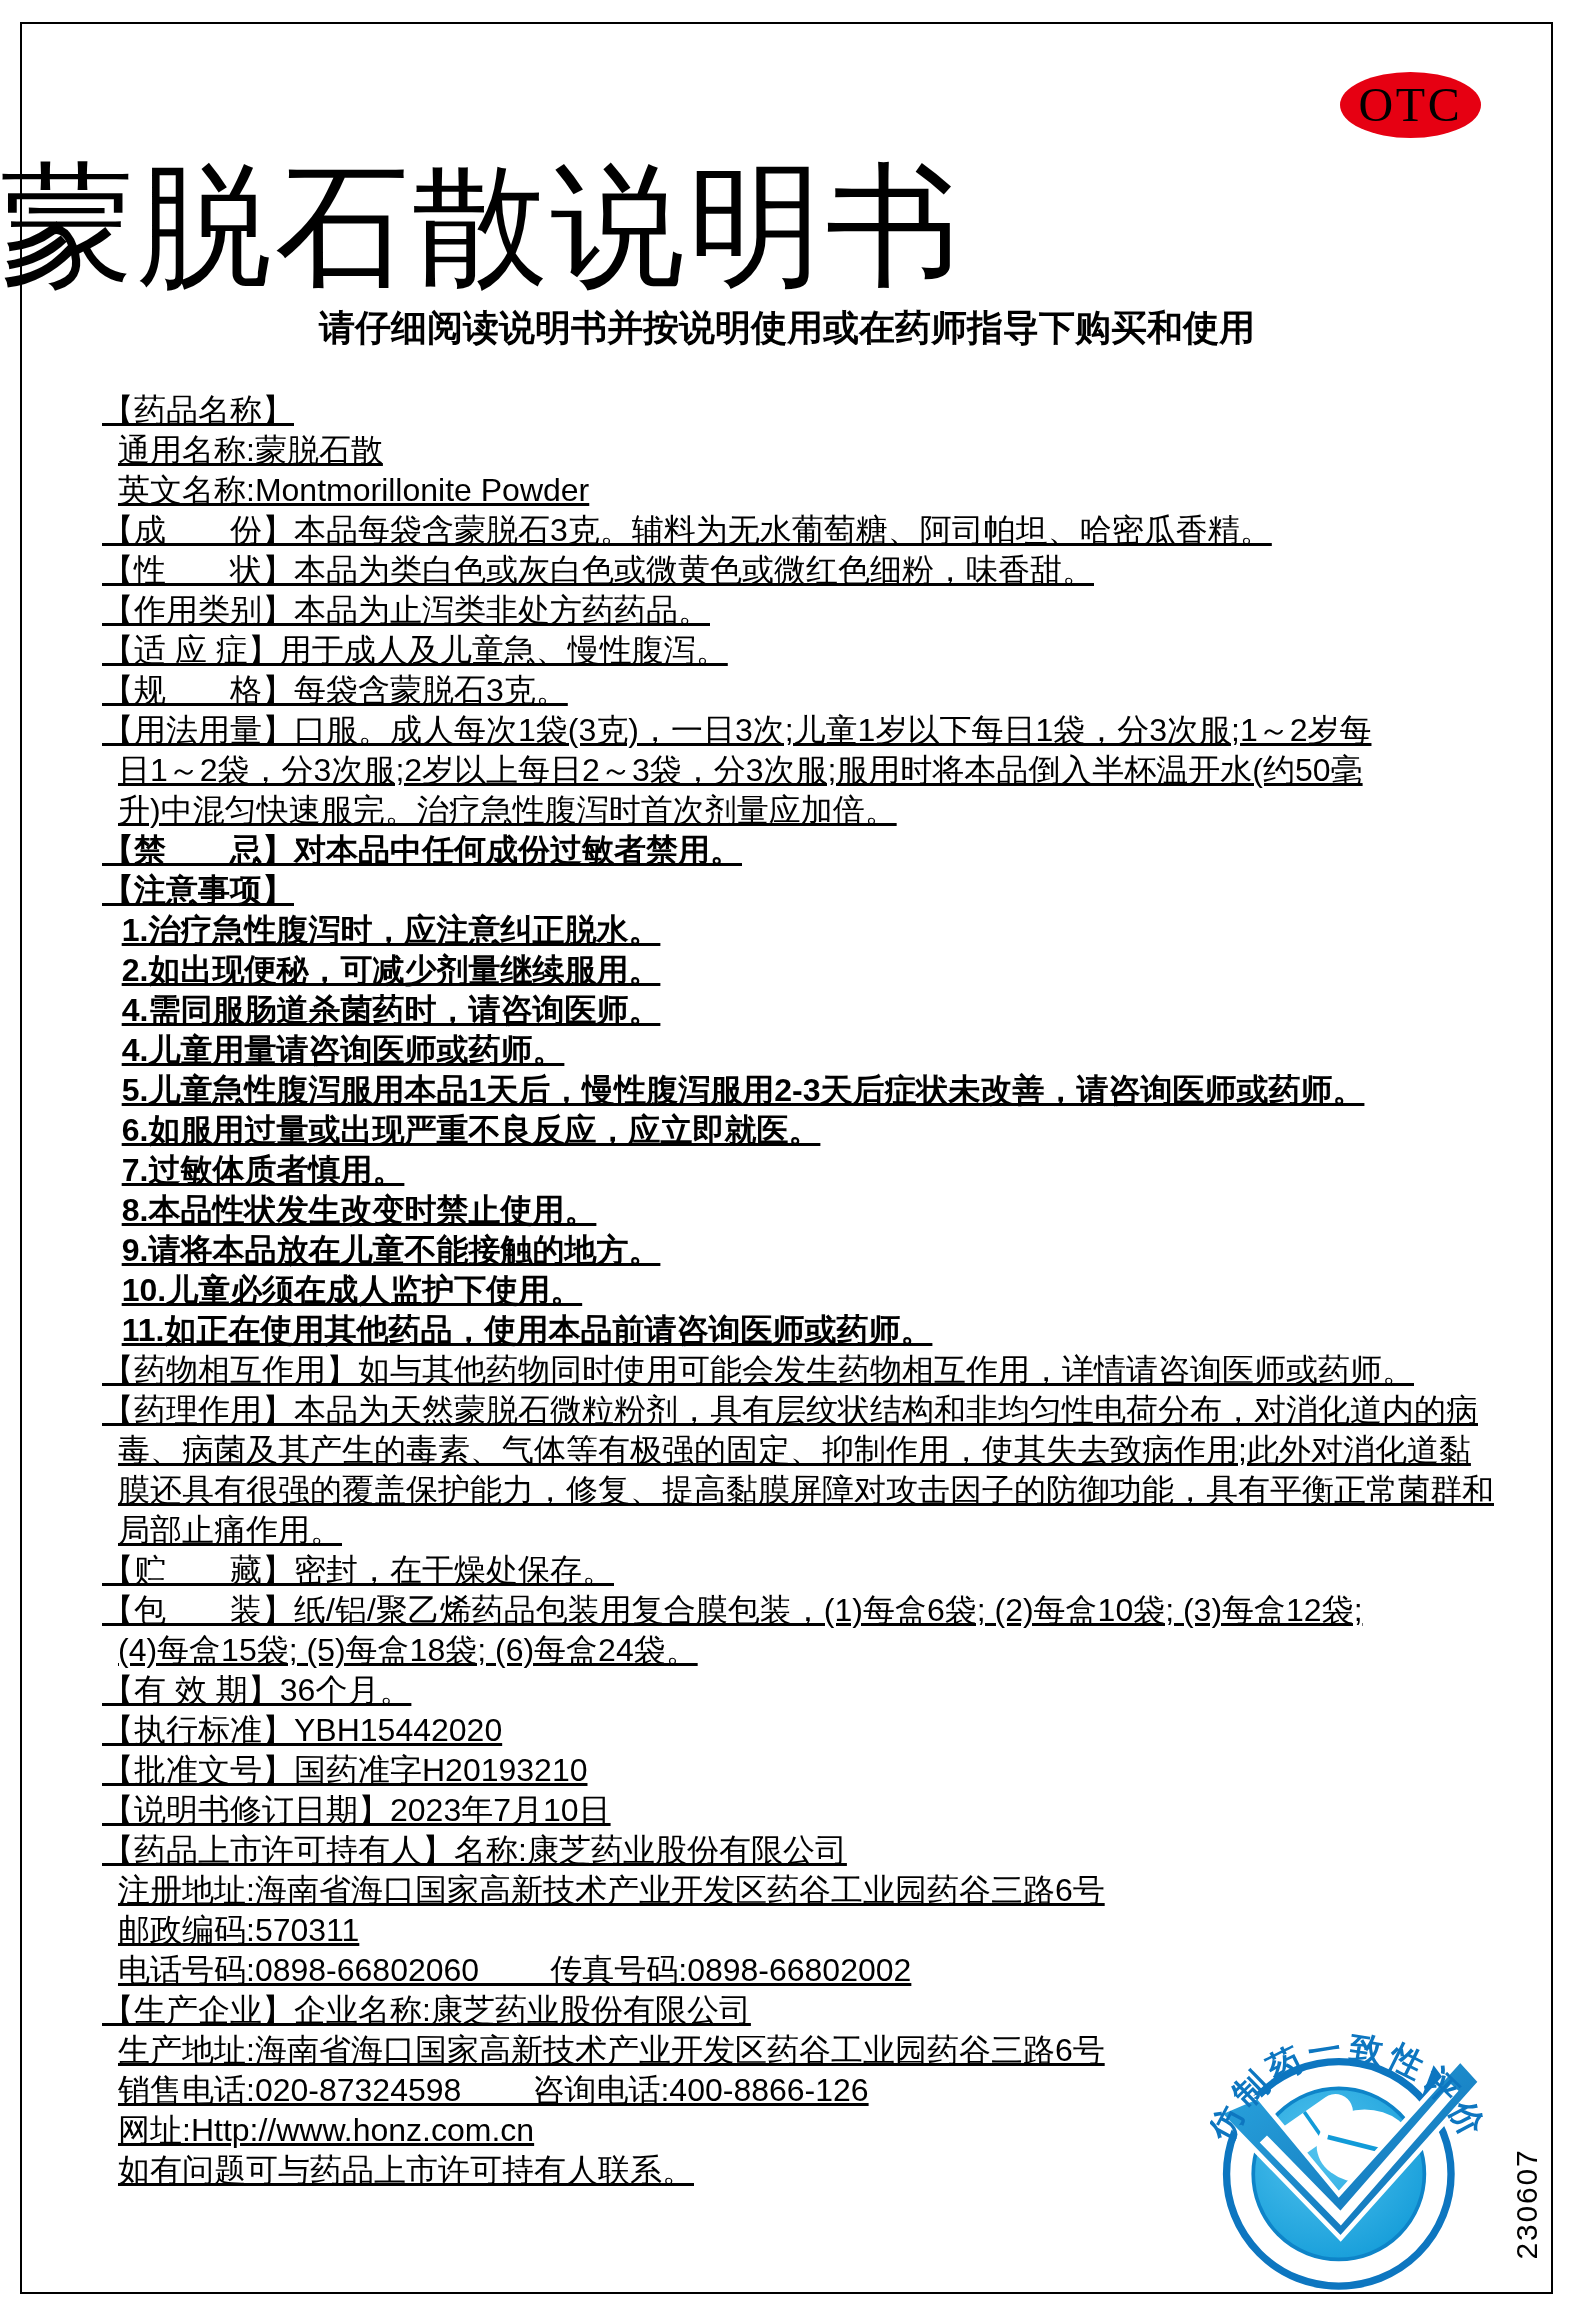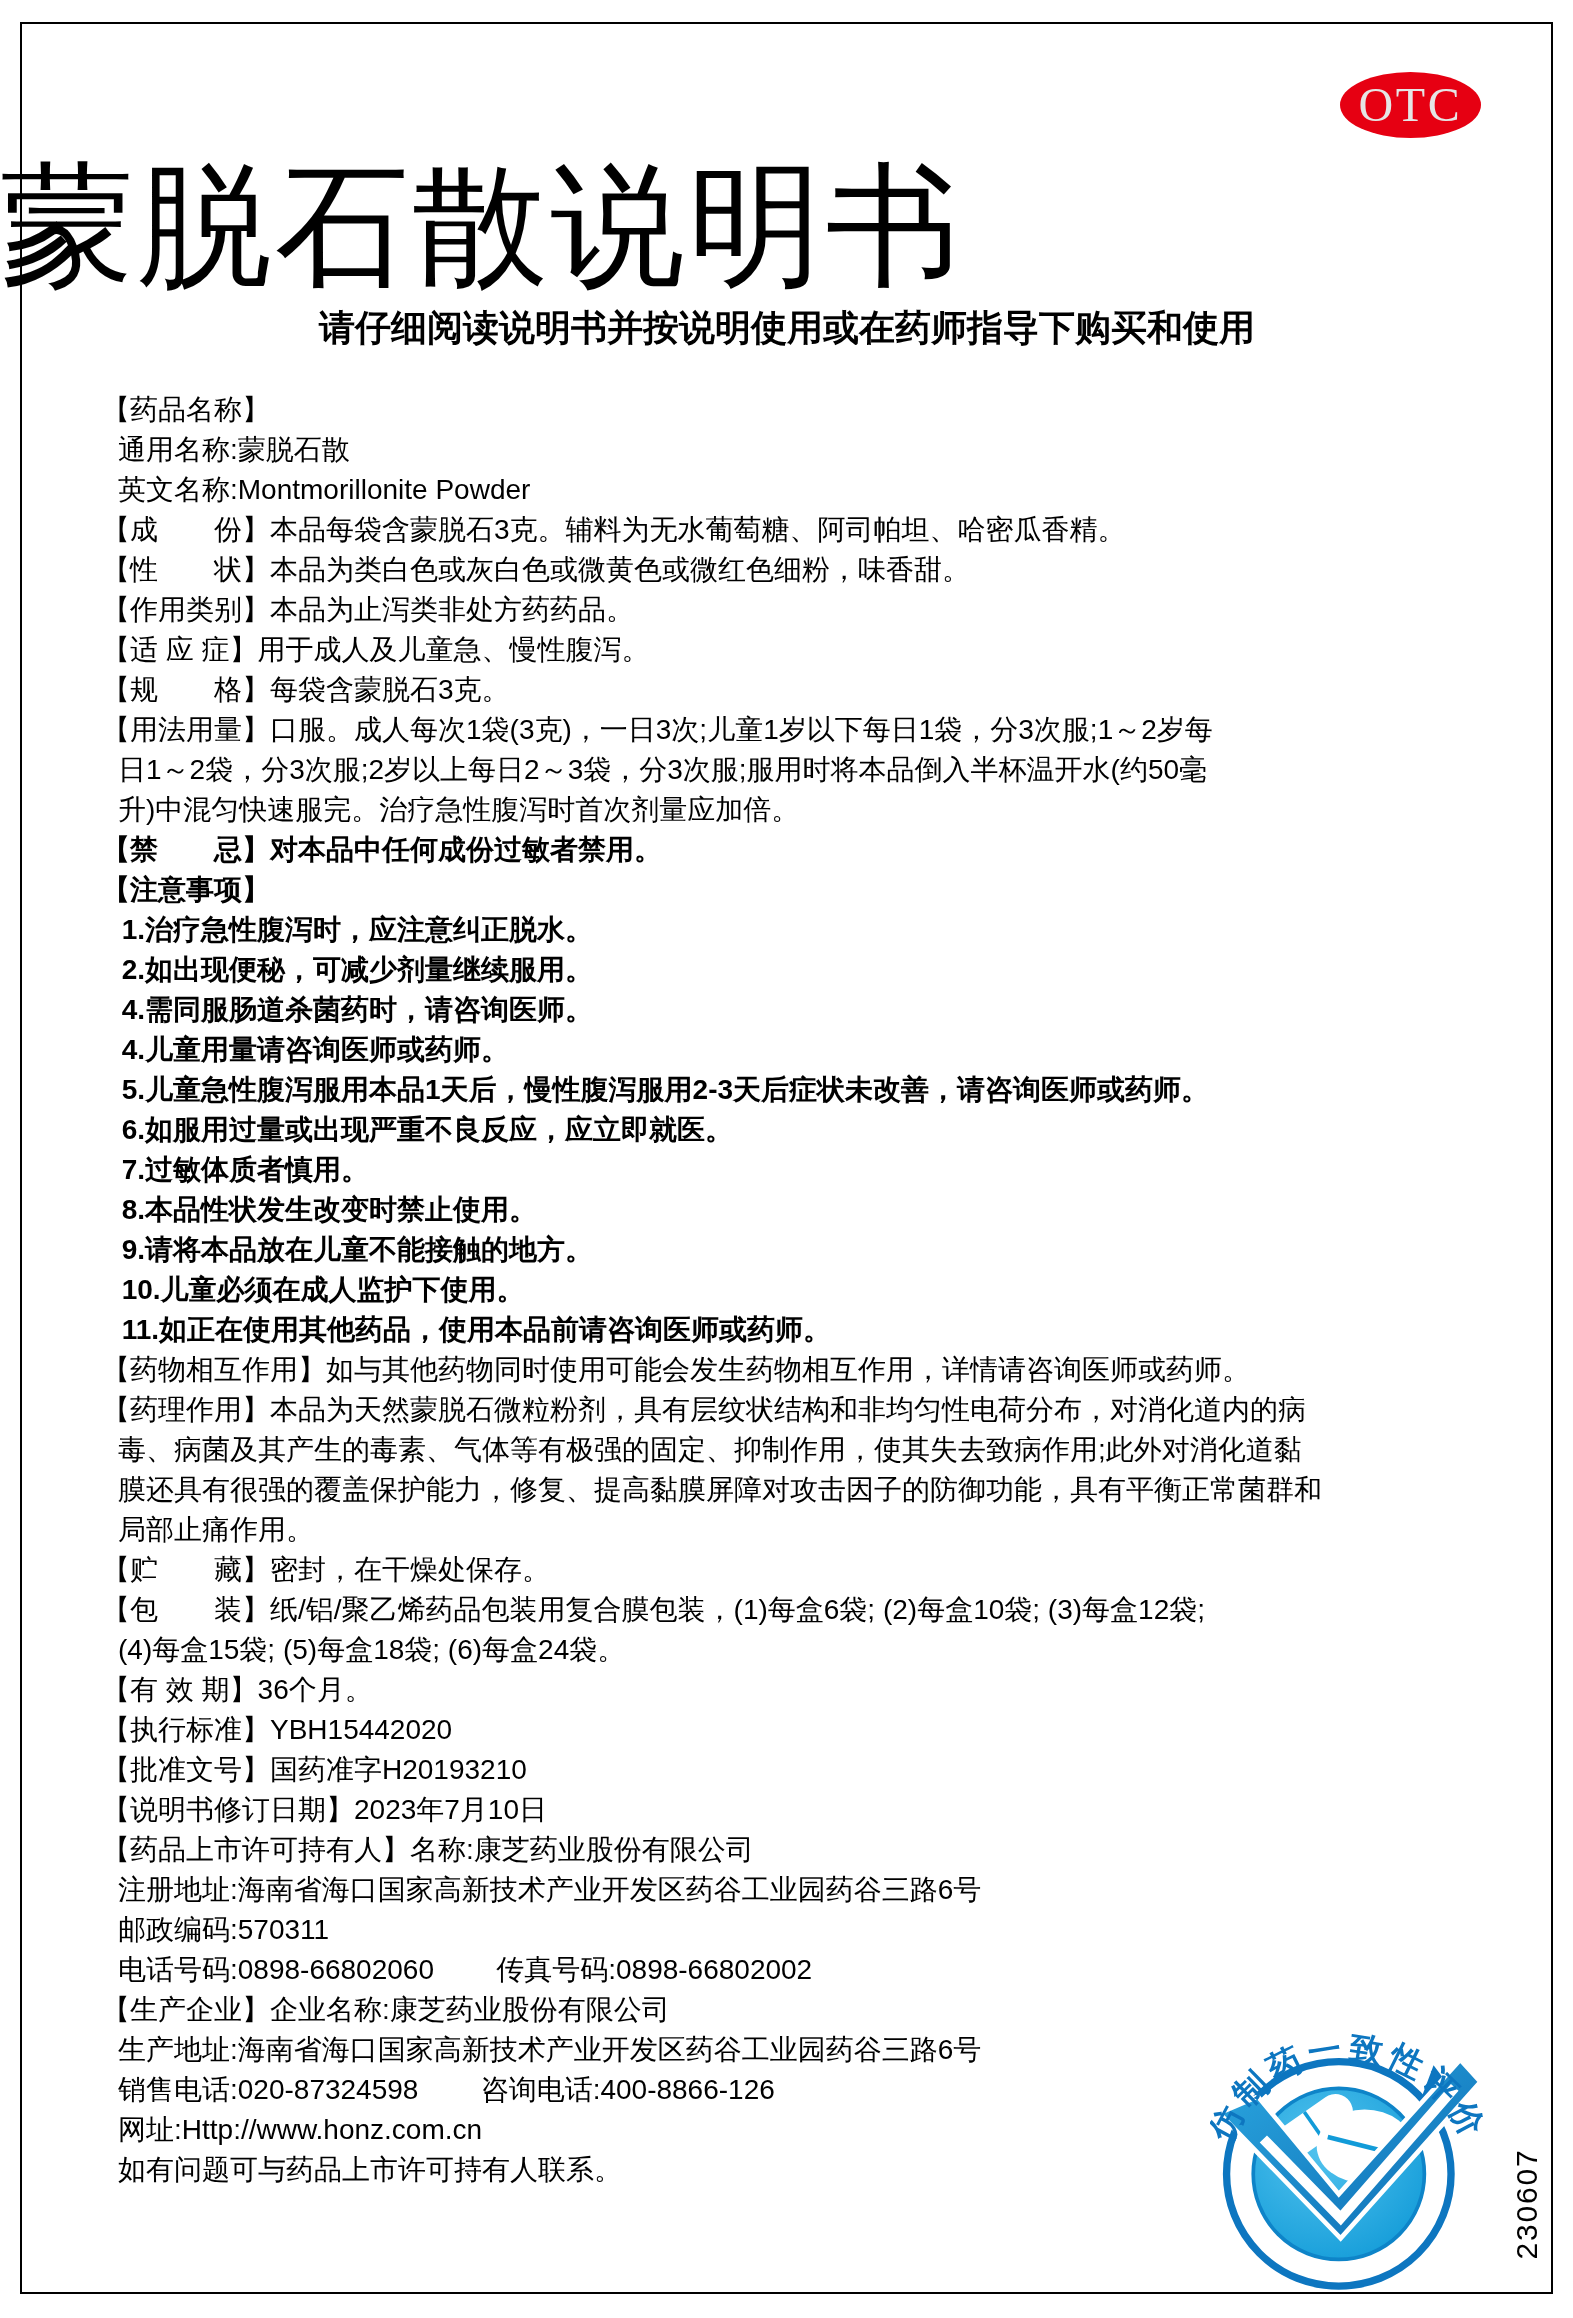--- a/index.html
+++ b/index.html
@@ -2,27 +2,27 @@
 <html style="font-size:14.3px"><head>
 <meta charset="utf-8">
 <style>
   html,body{margin:0;padding:0;background:#ffffff;}
   .page{position:relative;width:1574px;height:2319px;background:#fff;overflow:hidden;
         font-family:"Liberation Sans","DejaVu Sans",sans-serif;color:#000;}
   .frame{position:absolute;left:19.7px;top:21.5px;width:1533px;height:2272px;
          border:2.7px solid #000;box-sizing:border-box;}
   .otc{position:absolute;left:1340px;top:72px;width:141px;height:66px;
        border-radius:50%;display:flex;align-items:center;justify-content:center;}
-  .otc span{font-family:"Liberation Serif","DejaVu Serif",serif;color:#e5e5e5;
+  .otc span{font-family:"Liberation Serif","DejaVu Serif",serif;color:#000000;
             font-size:48px;letter-spacing:2.7px;line-height:1;}
   .title{position:absolute;left:0;width:100%;top:156px;
          font-size:134px;font-weight:400;letter-spacing:3.6px;white-space:pre;line-height:1.05;}
   .subtitle{position:absolute;left:0;width:100%;top:304px;text-align:center;
             font-size:36px;font-weight:700;white-space:pre;}
-  .leaflet-body{position:absolute;left:102px;top:390px;font-size:28px;line-height:40px;}
+  .leaflet-body{position:absolute;left:102px;top:390px;font-size:32px;line-height:40px;text-decoration:underline;}
   .bline{white-space:pre;}
   .bline.i1{padding-left:16px;}
   .bline.i2{padding-left:19.7px;}
   .bline.b{font-weight:700;}
   .badge{position:absolute;left:1210px;top:2016px;width:276px;height:279px;}
   .batch{position:absolute;left:1459px;top:2188px;width:134px;height:32px;
          transform:rotate(-90deg);font-size:30px;text-align:center;letter-spacing:1.8px;
          color:#000;}
 </style>
 </head>

